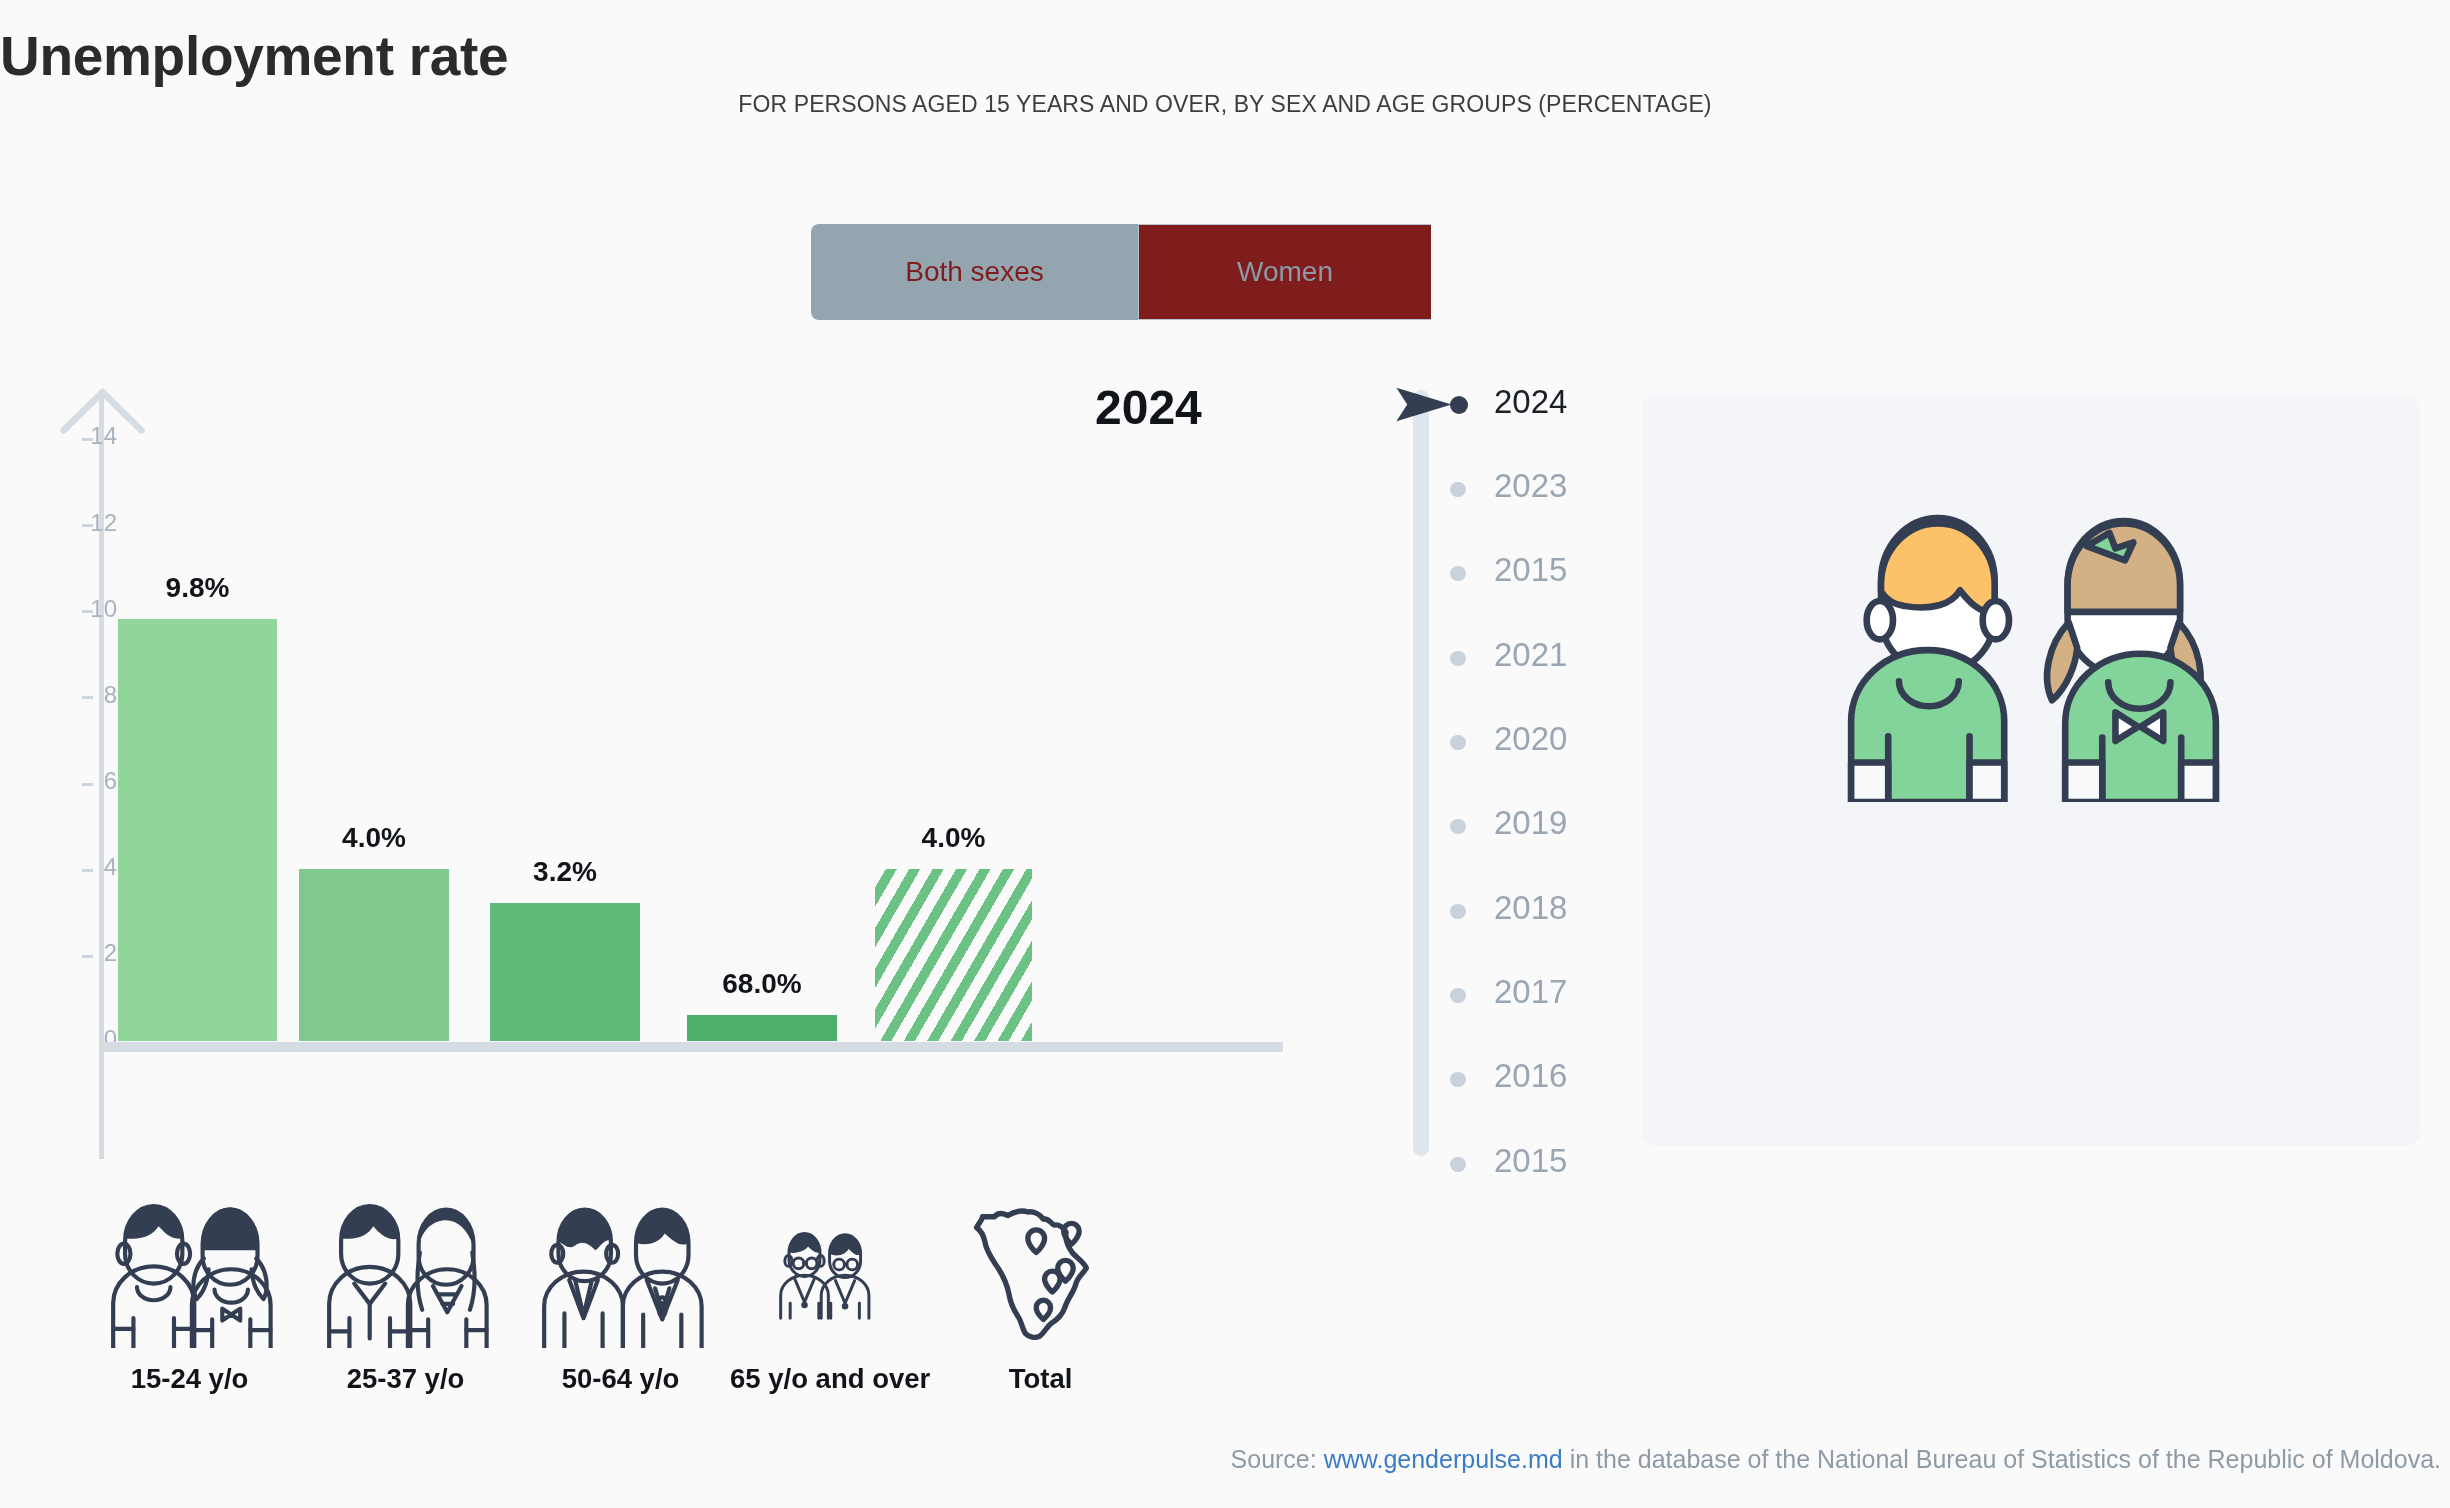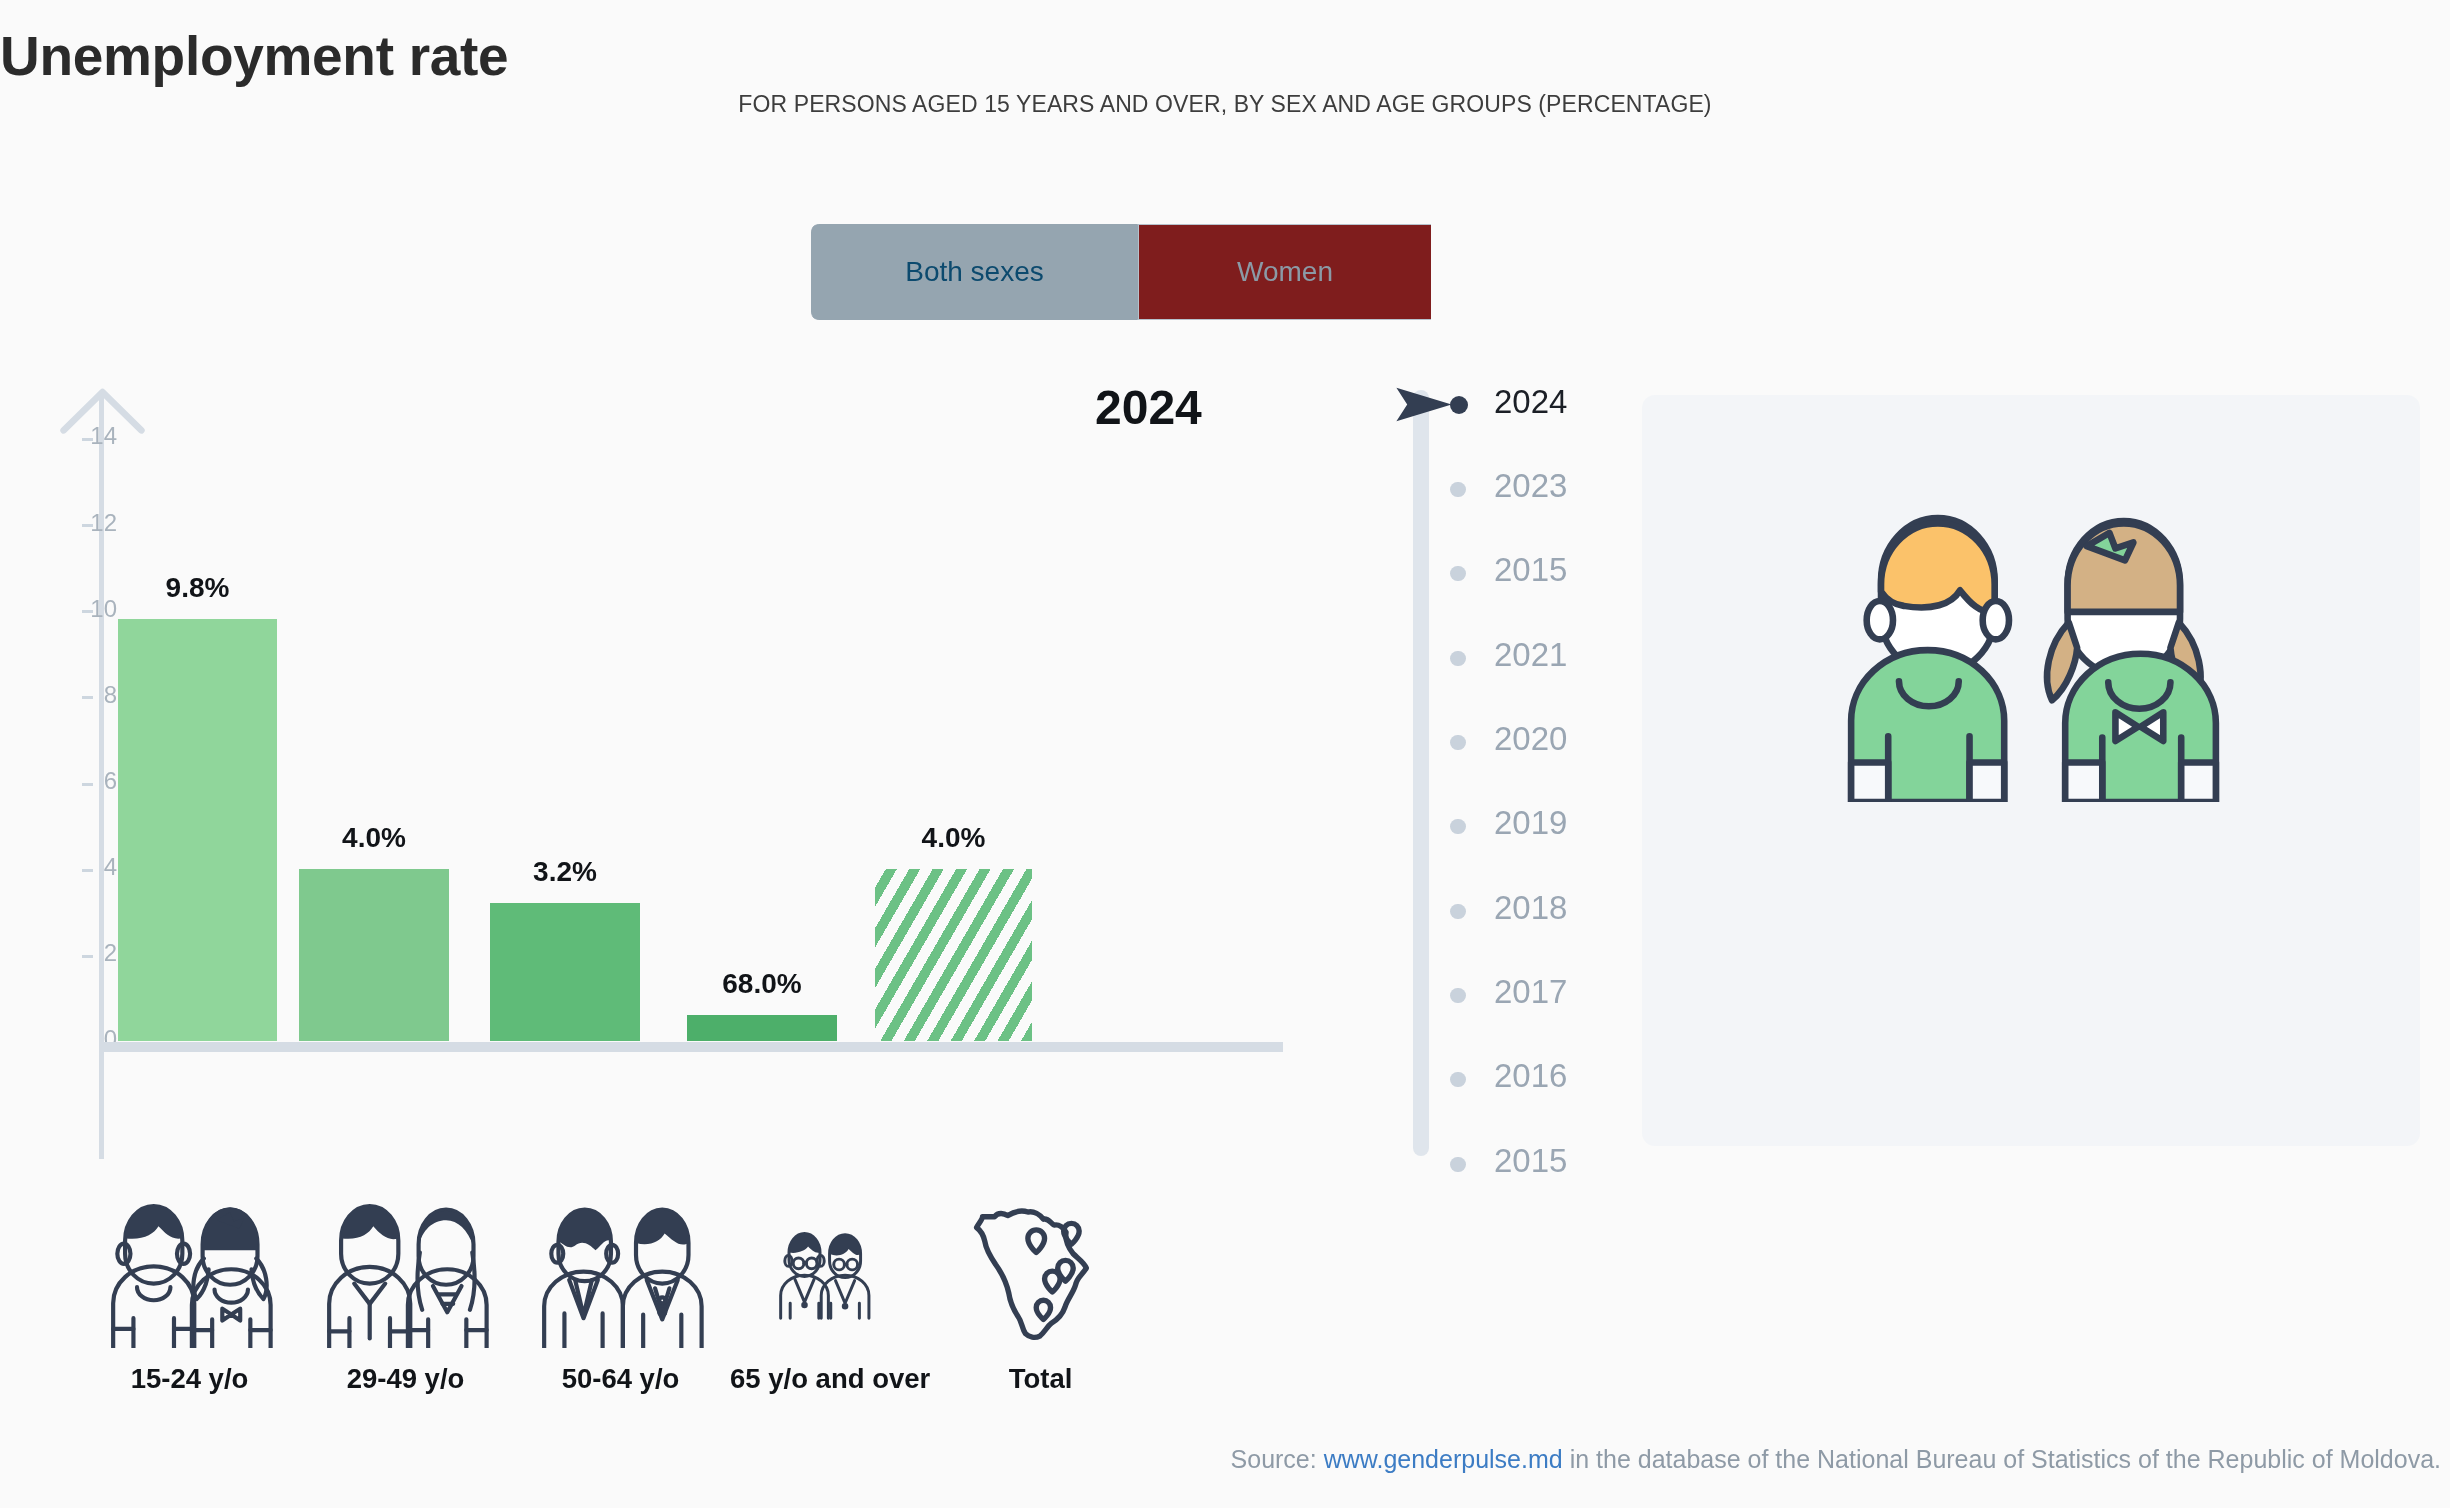--- a/index.html
+++ b/index.html
@@ -53,21 +53,21 @@
   .sex-tab {
     display: flex;
     align-items: center;
     justify-content: center;
     font-size: 28px;
     box-sizing: border-box;
     cursor: pointer;
   }
   .sex-tab.active {
     background: #95a5b0;
-    color: #0c4a6e;
+    color: #7f1d1d;
     flex: 0 0 327px;
     border: 0.6px solid #95a5b0;
     border-radius: 7.2px 0 0 7.2px;
   }
   .sex-tab.inactive {
     background: #7f1d1d;
     color: #8b9aa6;
     border: 0.6px solid #b6c2cc;
   }
   #tab-women { flex: 0 0 293px; border-right: none; }
@@ -356,21 +356,21 @@
       <path d="M172 106 a46 58 0 0 1 92 0 v20 a46 48 0 0 1 -92 0 z"></path>
       <path d="M172 110 a46 60 0 0 1 92 0 c-10 -28 -26 -44 -46 -44 c-22 0 -40 16 -46 44 z" fill="#333e52" stroke="none"></path>
       <path d="M174 120 c-6 36 -4 72 4 96 M262 120 c6 36 4 72 -4 96"></path>
       <path d="M154 280 v-72 a66 60 0 0 1 132 0 v72"></path>
       <path d="M196 176 l24 44 l24 -44"></path>
       <path d="M206 190 h28 M212 206 h18"></path>
       <path d="M188 232 v48 M252 232 v48"></path>
       <path d="M154 250 h34 M252 250 h34"></path>
     </g>
   </svg>
-  <div class="cat-label" style="left:316px;width:179px">29-49 y/o</div>
+  <div class="cat-label" style="left:316px;width:179px">25-37 y/o</div>
 
   <svg class="cat-icon" style="left:531px;width:179px;height:167px" viewBox="0 0 300 280">
     <g fill="none" stroke="#333e52" stroke-width="7" stroke-linejoin="round" stroke-linecap="round">
       <path d="M46 102 a44 54 0 0 1 88 0 v20 a44 46 0 0 1 -88 0 z"></path>
       <path d="M46 100 a44 52 0 0 1 88 0 c-10 -4 -16 8 -26 16 c-10 -10 -22 -18 -34 -8 c-10 8 -20 -2 -28 -8 z" fill="#333e52" stroke="none"></path>
       <ellipse cx="44" cy="122" rx="10" ry="15"></ellipse>
       <ellipse cx="136" cy="122" rx="10" ry="15"></ellipse>
       <path d="M22 280 v-70 a66 58 0 0 1 132 0 v70"></path>
       <path d="M64 166 l24 64 l24 -64"></path>
       <path d="M74 166 l14 60 M102 166 l-14 60"></path>

